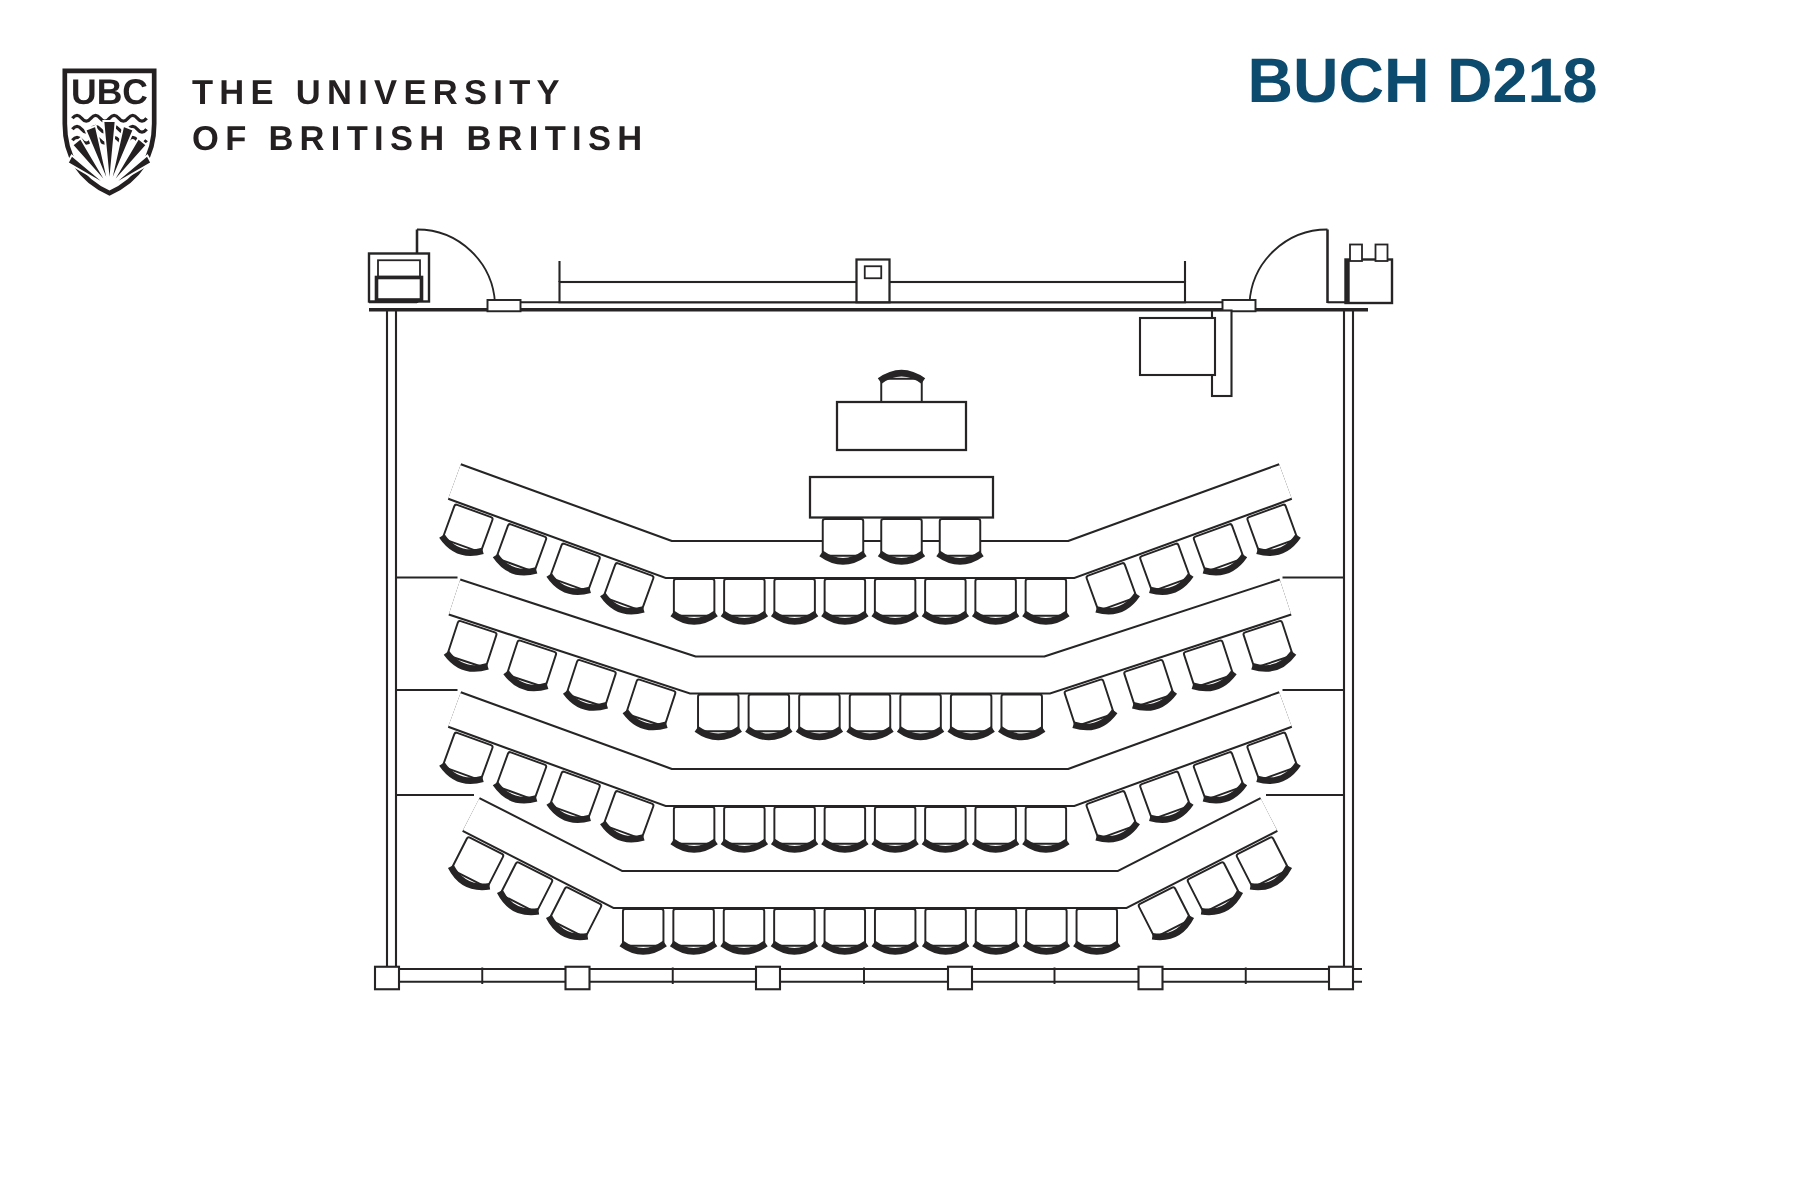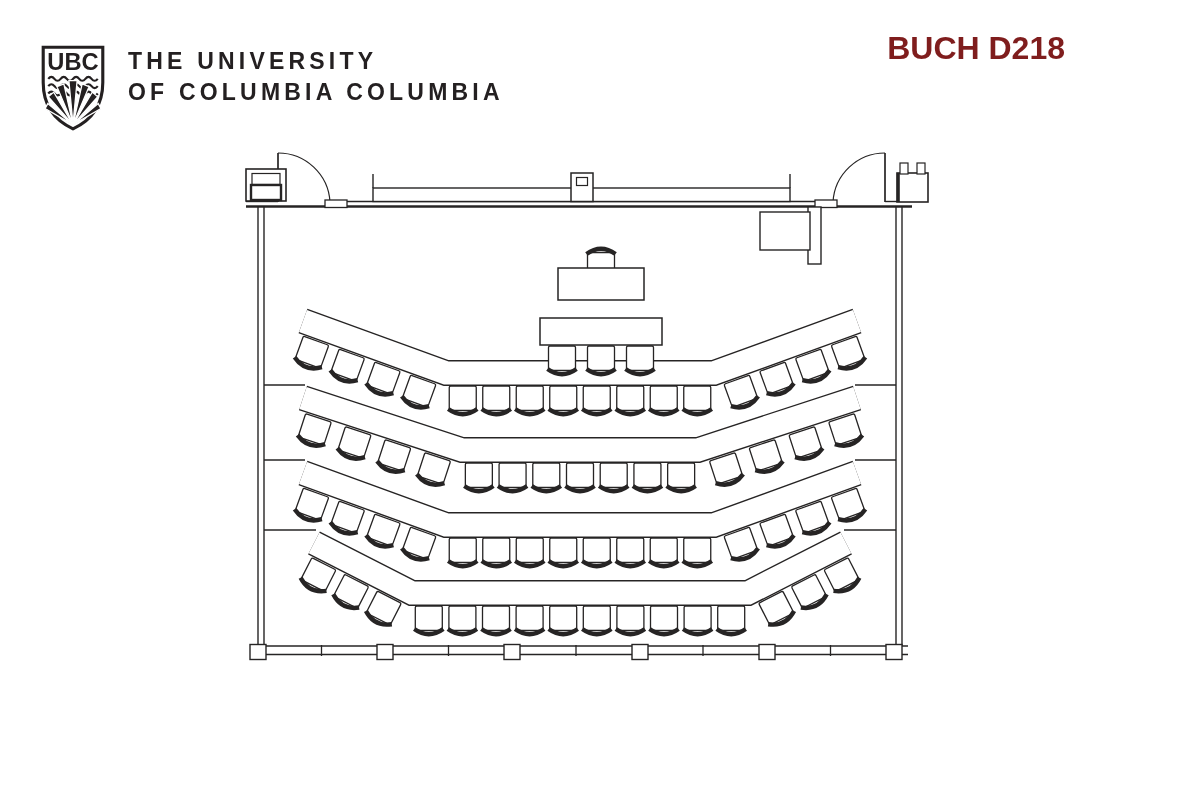--- a/index.html
+++ b/index.html
@@ -2,22 +2,22 @@
 <html><head>
 <meta charset="utf-8">
 <style>
   html,body{margin:0;padding:0;background:#ffffff;}
   .page{position:relative;width:1101px;height:800px;background:#fff;overflow:hidden;
         font-family:"Liberation Sans",sans-serif;color:#242021;}
   .brand{position:absolute;left:40px;top:44px;display:flex;align-items:flex-start;}
   .crest{width:66px;height:88px;display:block;flex:0 0 auto;}
   .wordmark{margin-left:22px;margin-top:2px;font-weight:700;font-size:23px;line-height:31px;
             letter-spacing:4.2px;white-space:nowrap;color:#242021;}
-  .room-label{position:absolute;top:30px;right:36px;font-weight:700;font-size:32px;
-              letter-spacing:0;color:#7f1d1d;}
+  .room-label{position:absolute;top:30px;right:36px;font-weight:700;font-size:42px;
+              letter-spacing:0;color:#0c4a6e;}
   .plan{position:absolute;left:230px;top:140px;width:700px;height:540px;}
 </style>
 </head>
 <body>
 
 <div class="page">
   <header>
     <div class="brand">
       <svg class="crest" viewBox="0 0 72 96">
         <path d="M 3.5,3.5 H 68.5 V 42 C 68.5,67 56.5,83 36,92.5 C 15.5,83 3.5,67 3.5,42 Z" fill="#ffffff" stroke="#242021" stroke-width="3.4"></path>
@@ -32,21 +32,21 @@
           <polygon points="36,88 46,43.5 53.5,46.5"></polygon>
           <polygon points="36,88 18.5,46.5 26,43.5"></polygon>
           <polygon points="36,88 57,52.5 63,57.5"></polygon>
           <polygon points="36,88 9,57.5 15,52.5"></polygon>
           <polygon points="36,88 63.5,65 66.5,70.5"></polygon>
           <polygon points="36,88 5.5,70.5 8.5,65"></polygon>
         </g>
       </svg>
       <div class="wordmark">
         <div>THE UNIVERSITY</div>
-        <div>OF COLUMBIA COLUMBIA</div>
+        <div>OF BRITISH BRITISH</div>
       </div>
     </div>
     <div class="room-label">BUCH D218</div>
   </header>
 
   <svg id="plan" class="plan" viewBox="0 0 700 540">
       <line x1="16" y1="61.5" x2="48" y2="61.5" stroke="#262424" stroke-width="1.4"></line>
       <line x1="100" y1="61.5" x2="603" y2="61.5" stroke="#262424" stroke-width="1.4"></line>
       <line x1="655" y1="61.5" x2="667" y2="61.5" stroke="#262424" stroke-width="1.4"></line>
       <line x1="16" y1="66.5" x2="682" y2="66.5" stroke="#262424" stroke-width="2.4"></line>

